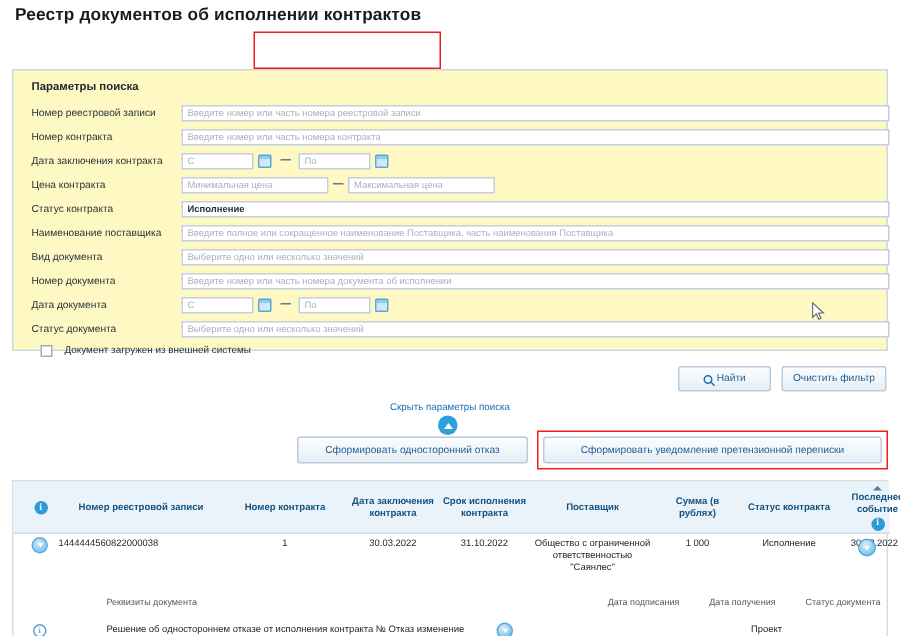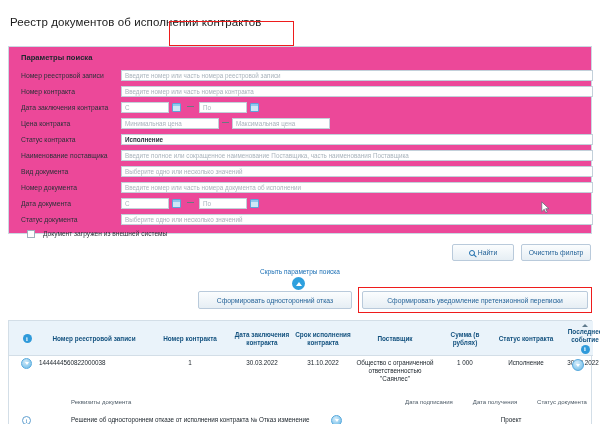--- a/index.html
+++ b/index.html
@@ -7,22 +7,22 @@
     margin: 0; padding: 0;
     width: 600px; height: 424px;
     overflow: hidden;
     background: #ffffff;
     font-family: "Liberation Sans", sans-serif;
   }
   .page { position: relative; width: 600px; height: 424px; background:#fff; }
 
   
   .page-title {
-    position: absolute; left: 10px; top: 16px;
-    font-size: 11.5px; font-weight: 400; color: #1a1a1a;
+    position: absolute; left: 10px; top: 4px;
+    font-size: 11.5px; font-weight: 700; color: #1a1a1a;
     letter-spacing: .1px;
     text-align: right;
   }
 
   
   .tabbar {
     position: absolute; left: 0; top: 24px; width: 600px; height: 20px;
     background: #e9eef3;
     border-bottom: 1px solid #c9d6e0;
   }
@@ -40,21 +40,21 @@
     border-right: 1px solid #b9c9d6;
   }
   .tab-highlight {
     position: absolute; left: 169px; top: 21px; width: 125px; height: 25px;
     border: 1.6px solid #ee1c1c; background: transparent; pointer-events: none;
   }
 
   
   .panel {
     position: absolute; left: 8px; top: 46px; width: 584px; height: 188px;
-    background: #ec4899;
+    background: #fef9c3;
     border: 1px solid #cbd8e2;
   }
   .panel-title {
     position: absolute; left: 12px; top: 6px;
     font-size: 7.6px; font-weight: 700; color: #20282f;
   }
   .frow {
     position: absolute; left: 0; width: 584px; height: 14px;
   }
   .flabel {

